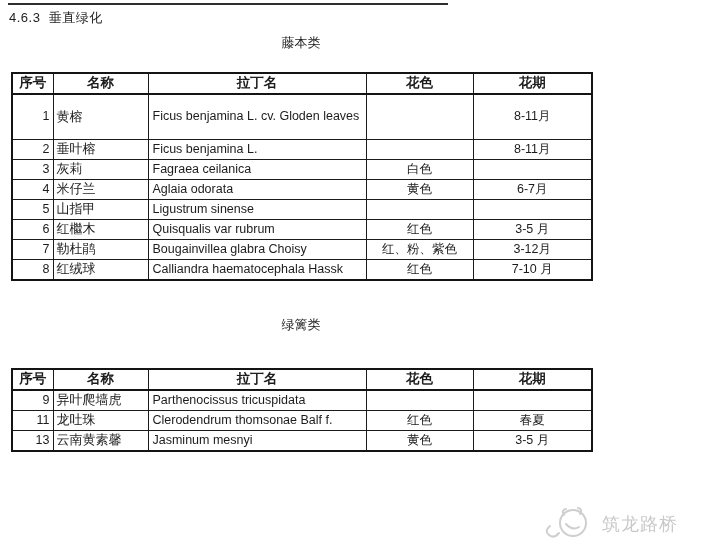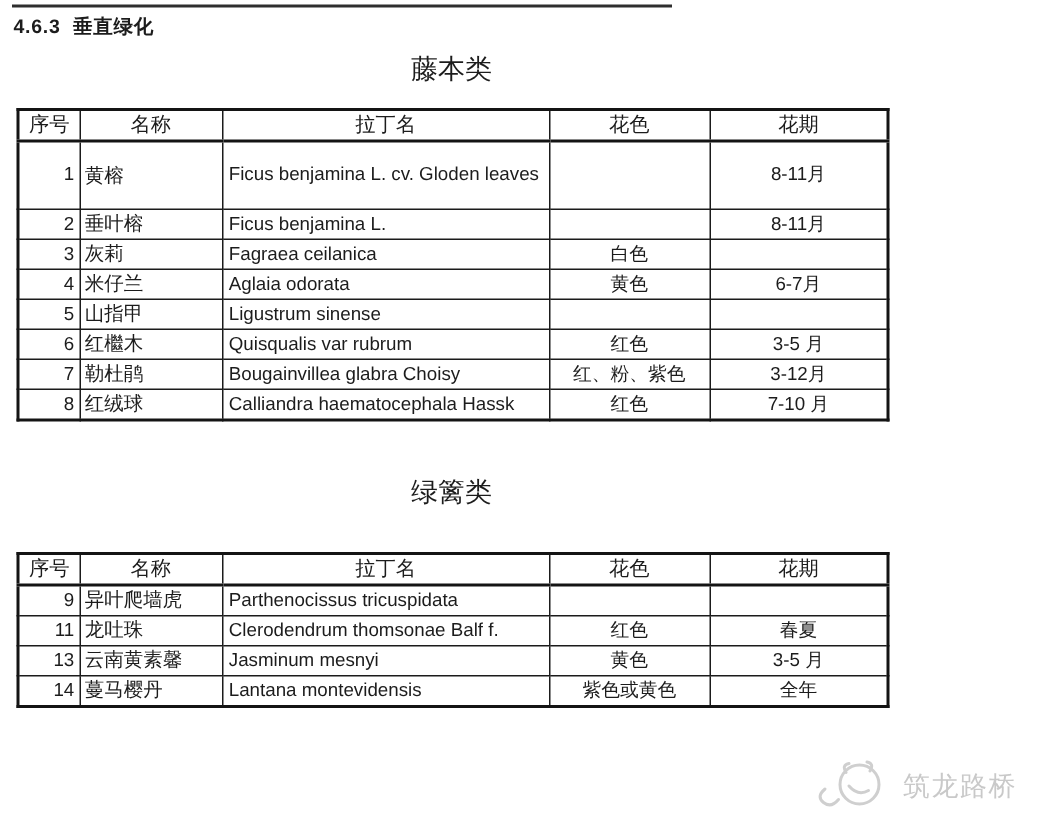--- a/index.html
+++ b/index.html
@@ -2,37 +2,37 @@
 <html><head>
 <meta charset="utf-8">
 <style>
   html,body{margin:0;padding:0;}
   body{
     width:704px;height:555px;background:#ffffff;position:relative;
     font-family:"Liberation Sans","DejaVu Sans",sans-serif;color:#1c1c1c;
     overflow:hidden;
   }
   .topline{position:absolute;left:8px;top:3px;width:440px;height:2px;background:#2e2e2e;}
-  .doc-title{position:absolute;left:9px;top:9px;font-size:13px;letter-spacing:0.5px;white-space:pre;font-weight:bold;}
-  .tbl-caption{position:absolute;left:11px;width:580px;text-align:center;font-size:18px;}
+  .doc-title{position:absolute;left:9px;top:9px;font-size:13px;letter-spacing:0.5px;white-space:pre;}
+  .tbl-caption{position:absolute;left:11px;width:580px;text-align:center;font-size:13px;}
   .cap1{top:34px;}
   .cap2{top:316px;}
   table.planttbl{
     position:absolute;left:11px;width:580px;
     border-collapse:collapse;table-layout:fixed;
     border:2px solid #141414;
   }
   .tbl1{top:72px;}
   .tbl2{top:368px;}
   .planttbl th,.planttbl td{
     border:1px solid #1b1b1b;overflow:hidden;vertical-align:middle;
     padding:0;line-height:1.25;
   }
   .planttbl th{
-    font-size:13.5px;font-weight:normal;height:19px;text-align:center;
+    font-size:13.5px;font-weight:bold;height:19px;text-align:center;
     border-bottom:2px solid #141414;
   }
   .planttbl td{height:19px;font-size:12.5px;}
   td.c-no{text-align:right;padding-right:3px;}
   td.c-name{text-align:left;padding-left:3px;font-size:13px;}
   td.c-latin{text-align:left;padding-left:4px;}
   td.c-color,td.c-period{text-align:center;}
   tr.tall td{height:44px;}
   .watermark{
     position:absolute;left:540px;top:500px;width:160px;height:48px;
@@ -160,27 +160,20 @@
       <td class="c-color">红色</td>
       <td class="c-period">春夏</td>
     </tr>
     <tr>
       <td class="c-no">13</td>
       <td class="c-name">云南黄素馨</td>
       <td class="c-latin">Jasminum mesnyi</td>
       <td class="c-color">黄色</td>
       <td class="c-period">3-5 月</td>
     </tr>
-    <tr>
-      <td class="c-no">14</td>
-      <td class="c-name">蔓马樱丹</td>
-      <td class="c-latin">Lantana montevidensis</td>
-      <td class="c-color">紫色或黄色</td>
-      <td class="c-period">全年</td>
-    </tr>
   </tbody>
 </table>
 
 <div class="watermark">
   <span style="display:inline-block;margin-right:6px;">
     <svg width="56" height="40" viewBox="0 0 56 40">
       <path d="M10 24 q-6 5 -1 9 q5 4 10 -2" fill="none" stroke="#cfcfcf" stroke-width="2" stroke-linecap="round"></path>
       <circle cx="33" cy="21" r="13" fill="none" stroke="#cfcfcf" stroke-width="2"></circle>
       <path d="M24 13 q-3 -5 2 -6" fill="none" stroke="#cfcfcf" stroke-width="2" stroke-linecap="round"></path>
       <path d="M40 12 q3 -5 -2 -6" fill="none" stroke="#cfcfcf" stroke-width="2" stroke-linecap="round"></path>

